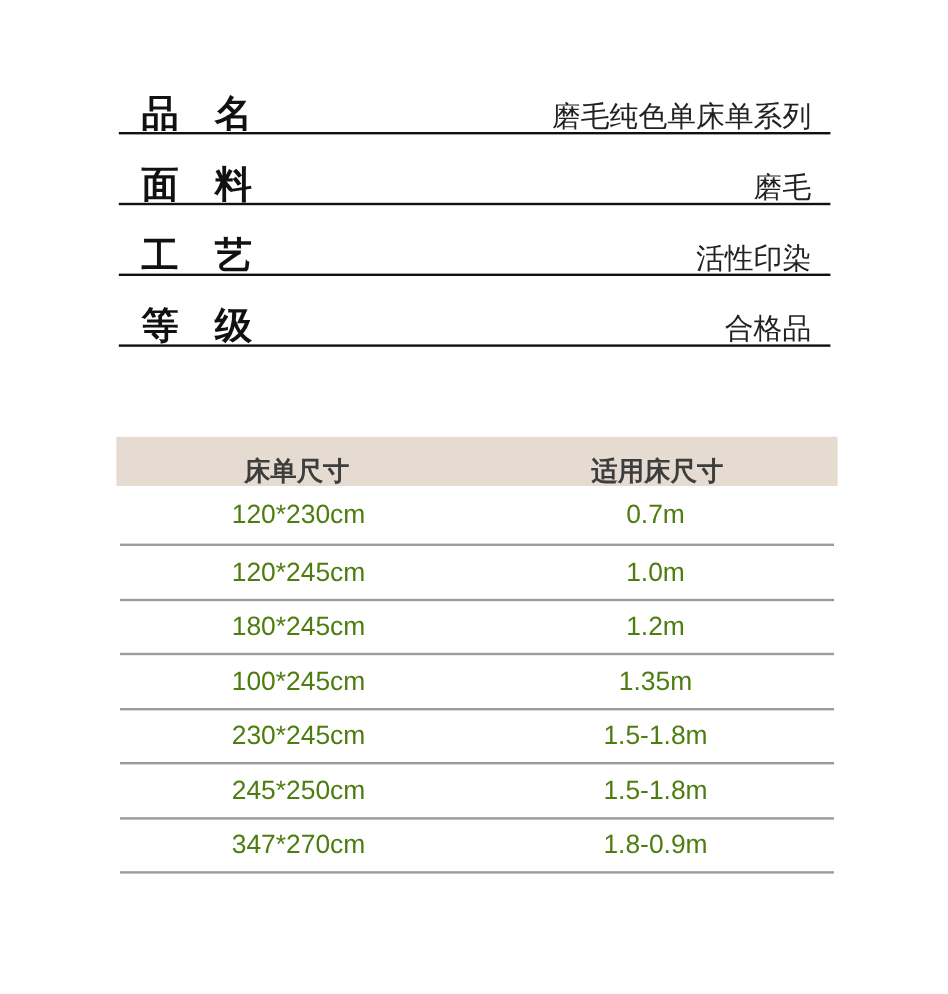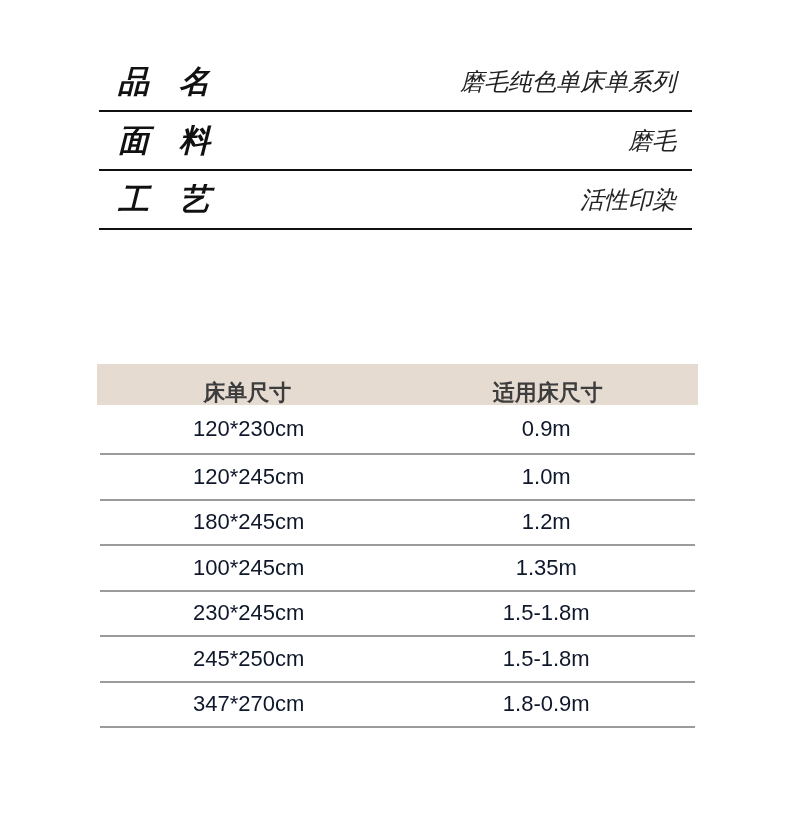--- a/index.html
+++ b/index.html
@@ -21,24 +21,23 @@
     position: absolute;
     left: 99px;
     top: 53px;
     width: 593px;
   }
   .attr-row {
     box-sizing: border-box;
     height: 59px;
     border-bottom: 2px solid var(--rule-black, #111111);
     display: flex;
-    align-items: center;
+    align-items: flex-end;
     justify-content: space-between;
     padding: 0 16px 0 19px;
-    font-style: italic;
   }
   .attr-label {
     font-size: 31px;
     font-weight: 700;
     color: #111111;
     letter-spacing: 30px;
     white-space: nowrap;
     line-height: 1;
   }
   .attr-value {
@@ -83,21 +82,21 @@
     align-items: center;
   }
   .size-row.first {
     height: 50px;
   }
   .cell {
     width: 50%;
     text-align: center;
     font-size: 22px;
     font-weight: 400;
-    color: #0f172a;
+    color: #4d7c0f;
     line-height: 1;
   }
 </style>
 </head>
 <body>
 
 <div class="page">
 
   <section class="attrs">
     <div class="attr-row">
@@ -105,31 +104,35 @@
       <span class="attr-value">磨毛纯色单床单系列</span>
     </div>
     <div class="attr-row">
       <span class="attr-label">面料</span>
       <span class="attr-value">磨毛</span>
     </div>
     <div class="attr-row">
       <span class="attr-label">工艺</span>
       <span class="attr-value">活性印染</span>
     </div>
+    <div class="attr-row">
+      <span class="attr-label">等级</span>
+      <span class="attr-value">合格品</span>
+    </div>
   </section>
 
   <section class="size-table">
     <div class="table-head">
       <div class="th">床单尺寸</div>
       <div class="th">适用床尺寸</div>
     </div>
     <div class="table-body">
       <div class="size-row first">
         <div class="cell">120*230cm</div>
-        <div class="cell">0.9m</div>
+        <div class="cell">0.7m</div>
       </div>
       <div class="size-row">
         <div class="cell">120*245cm</div>
         <div class="cell">1.0m</div>
       </div>
       <div class="size-row">
         <div class="cell">180*245cm</div>
         <div class="cell">1.2m</div>
       </div>
       <div class="size-row">

